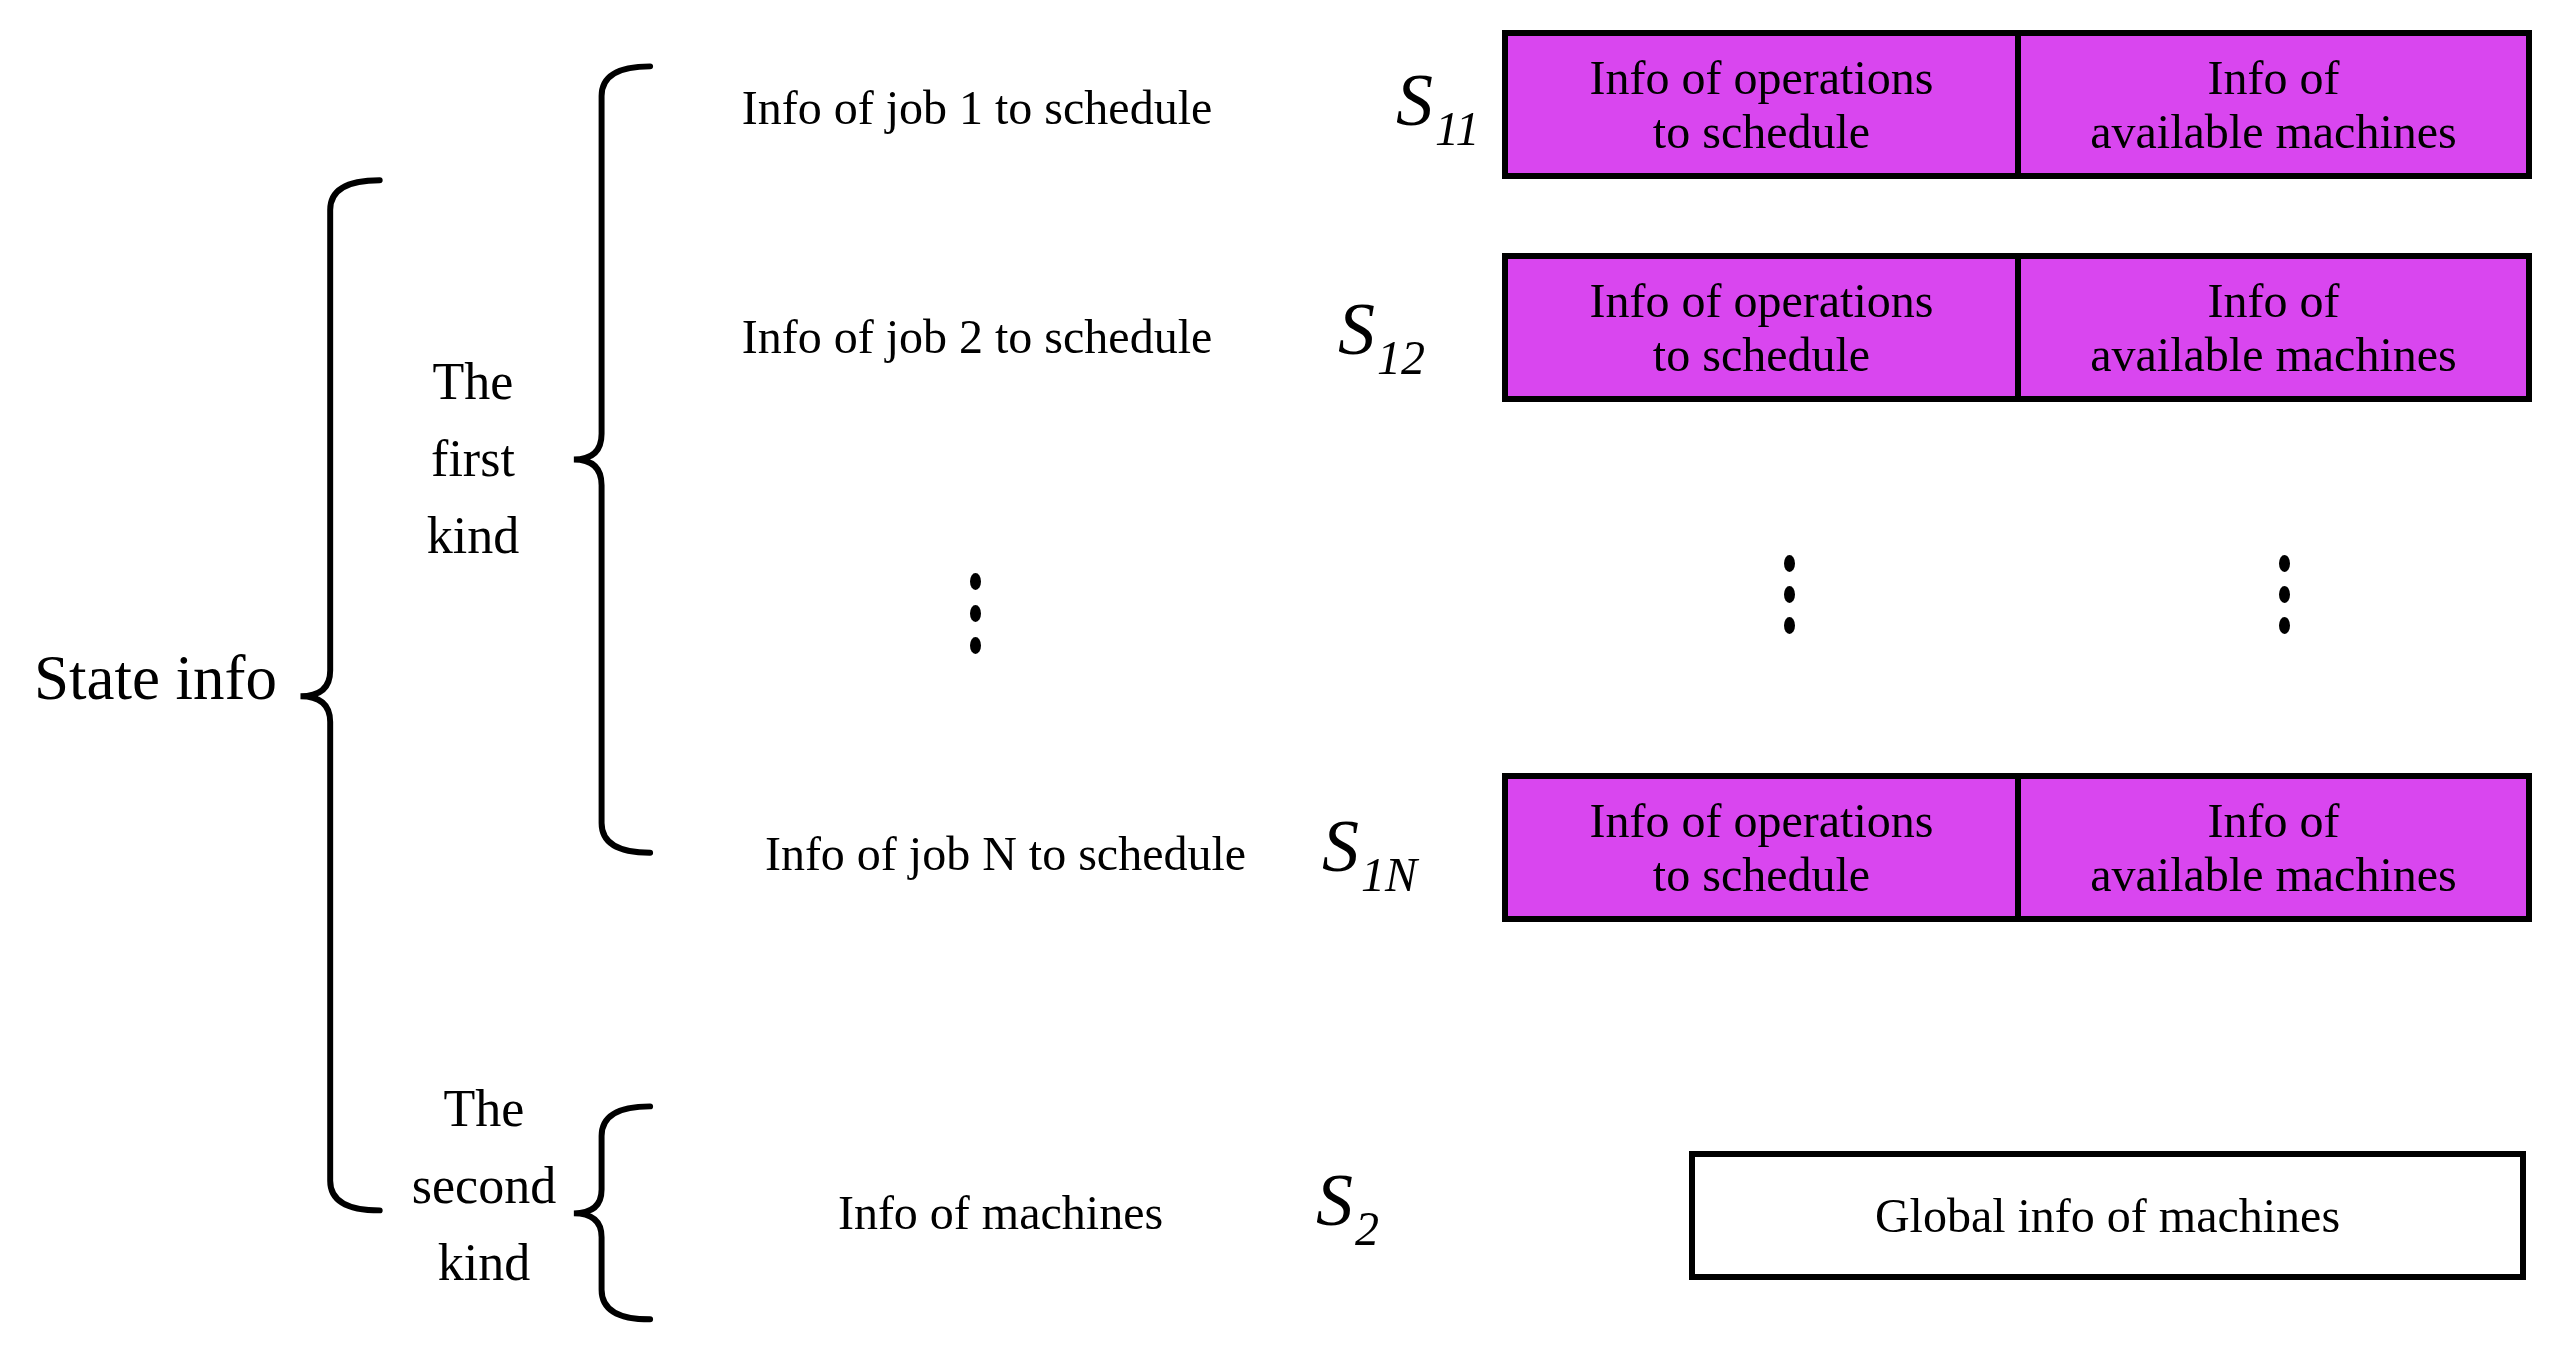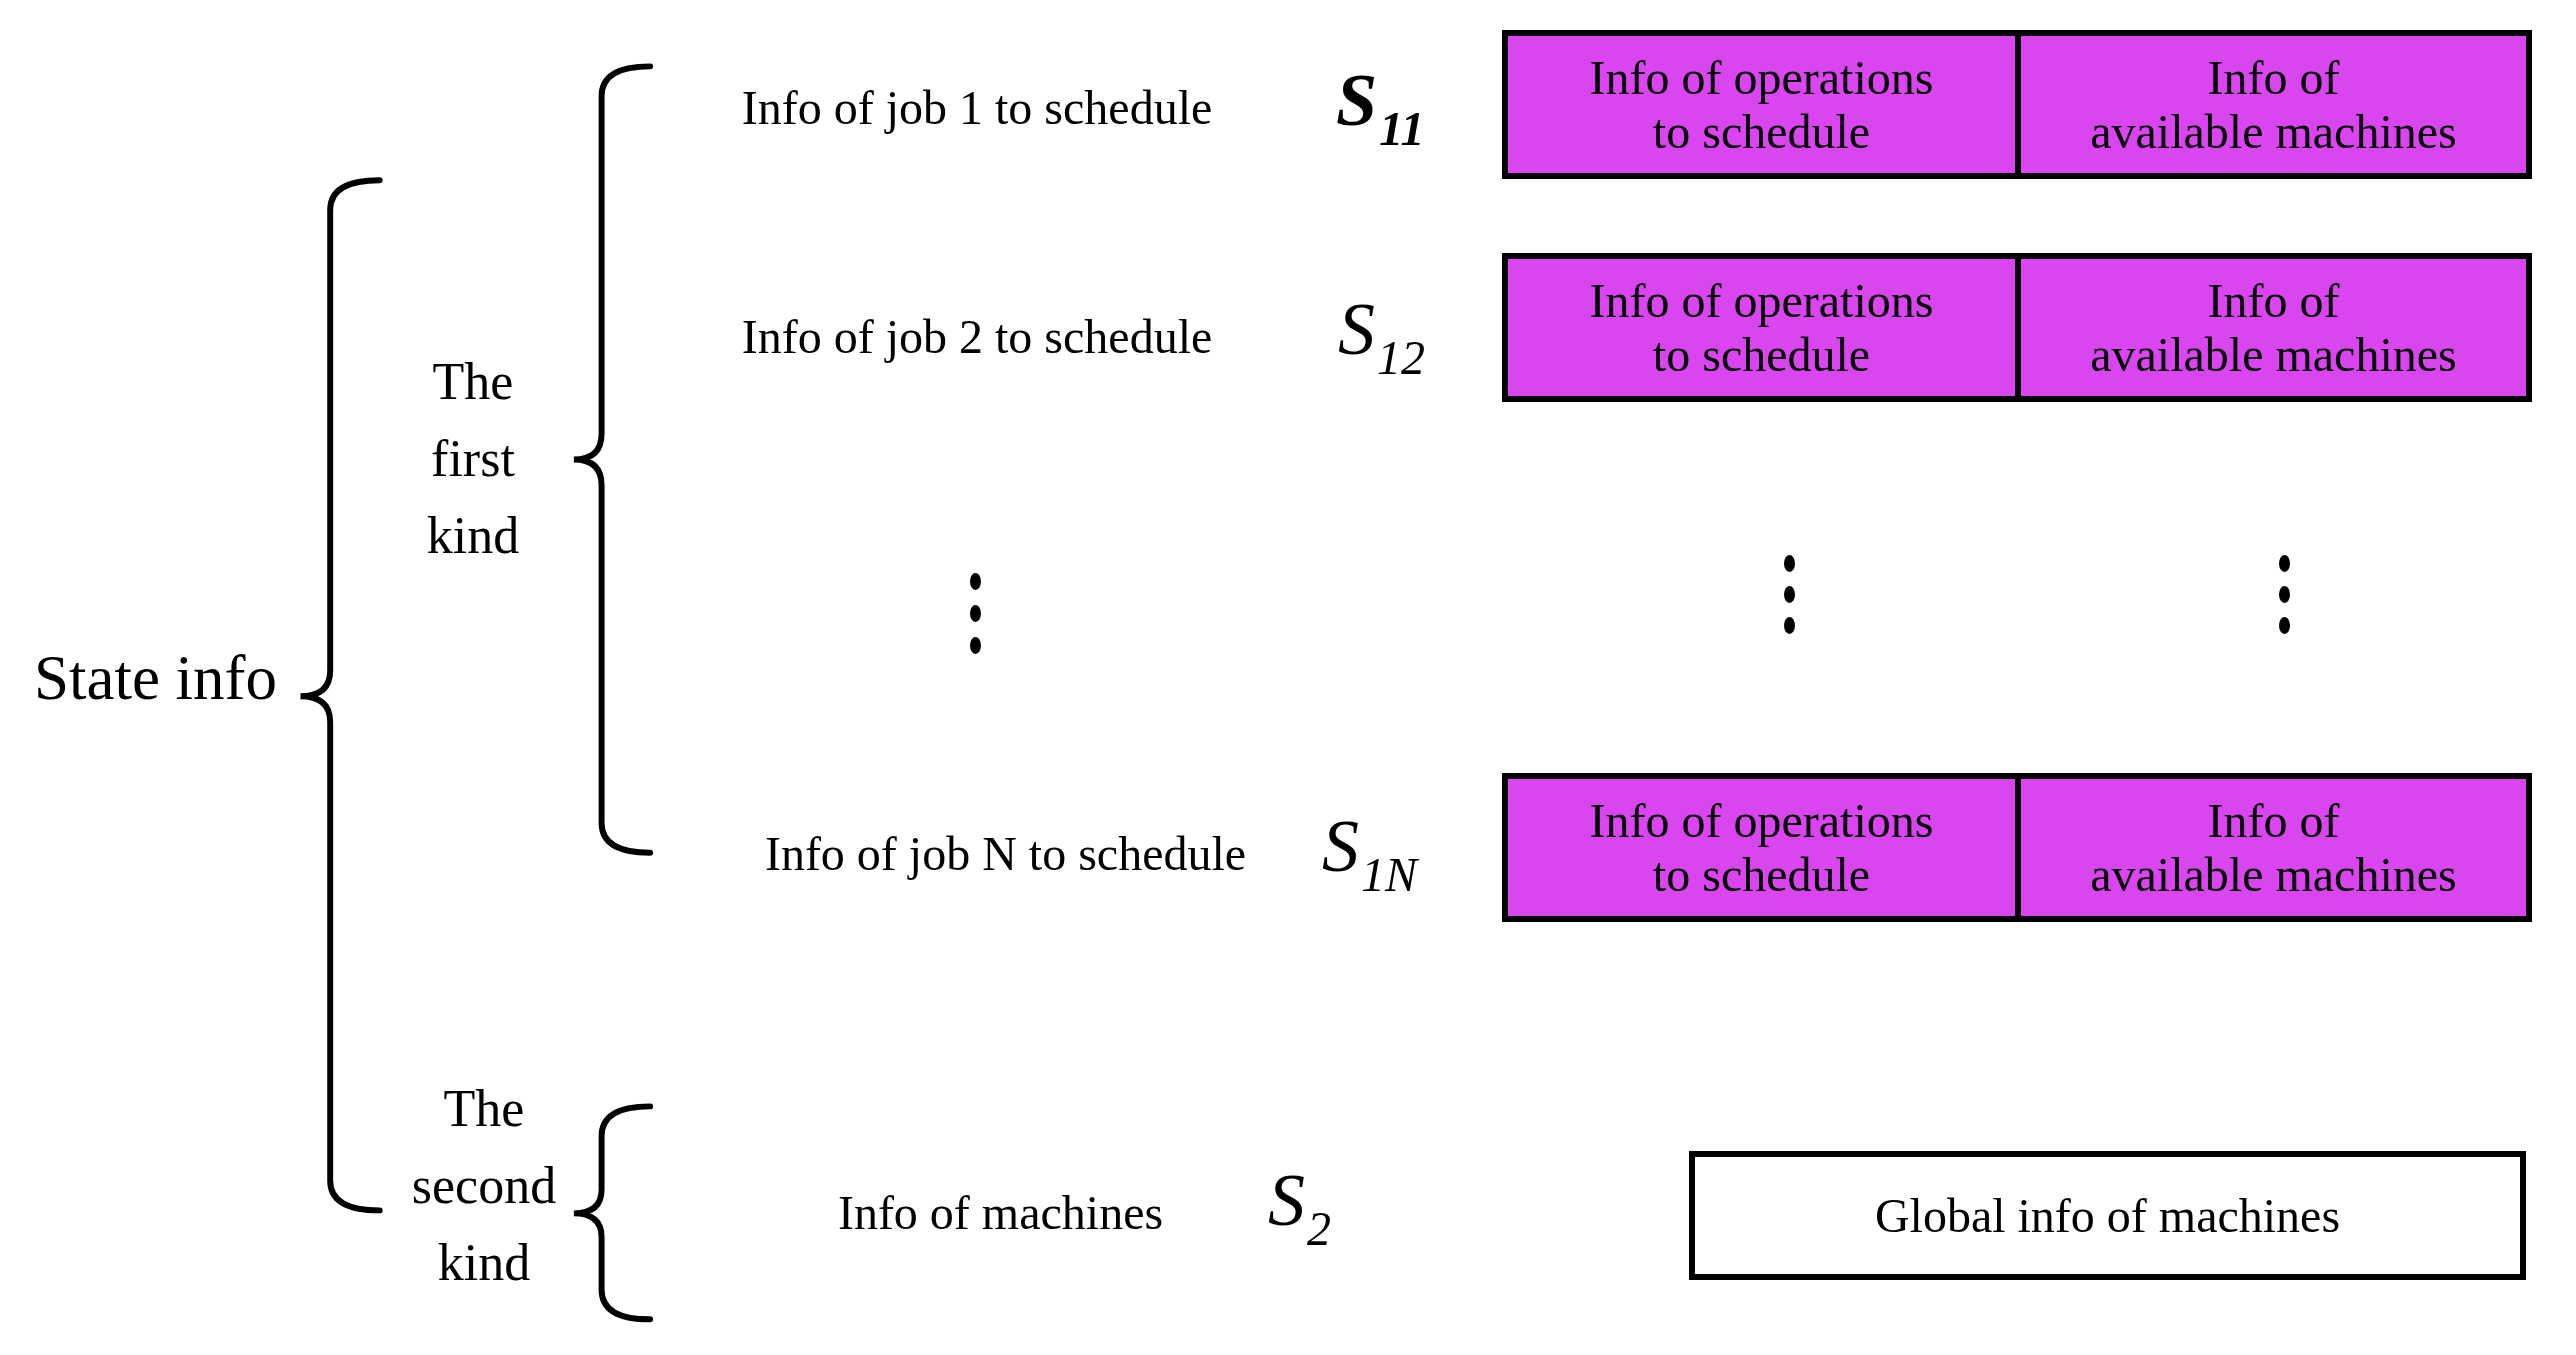--- a/index.html
+++ b/index.html
@@ -73,21 +73,21 @@
     <div>first</div>
     <div>kind</div>
   </div>
   <div class="abs group-label second">
     <div>The</div>
     <div>second</div>
     <div>kind</div>
   </div>
 
   <div class="abs row-label" style="left:738px;top:83px;width:478px;">Info of job 1 to schedule</div>
-  <div class="abs symbol" style="left:1336px;top:63px;font-weight:bold;"><span class="sbase">S</span><span class="ssub">11</span></div>
+  <div class="abs symbol" style="left:1396px;top:63px;"><span class="sbase">S</span><span class="ssub">11</span></div>
   <div class="abs statebox" style="top:30px;">
     <div class="cell left">
       <div>Info of operations</div>
       <div>to schedule</div>
     </div>
     <div class="cell right">
       <div>Info of</div>
       <div>available machines</div>
     </div>
   </div>
@@ -128,19 +128,19 @@
       <div>Info of operations</div>
       <div>to schedule</div>
     </div>
     <div class="cell right">
       <div>Info of</div>
       <div>available machines</div>
     </div>
   </div>
 
   <div class="abs row-label" style="left:753px;top:1188px;width:495px;">Info of machines</div>
-  <div class="abs symbol" style="left:1268px;top:1163px;"><span class="sbase">S</span><span class="ssub">2</span></div>
+  <div class="abs symbol" style="left:1316px;top:1163px;"><span class="sbase">S</span><span class="ssub">2</span></div>
   <div class="abs global-box">
     <div>Global info of machines</div>
   </div>
 
 </div>
 
 
 </body></html>

